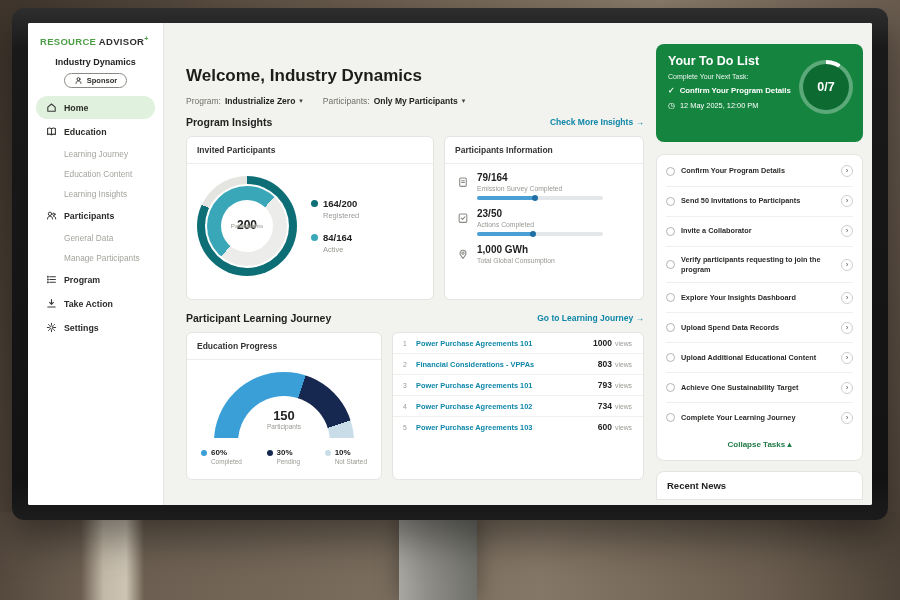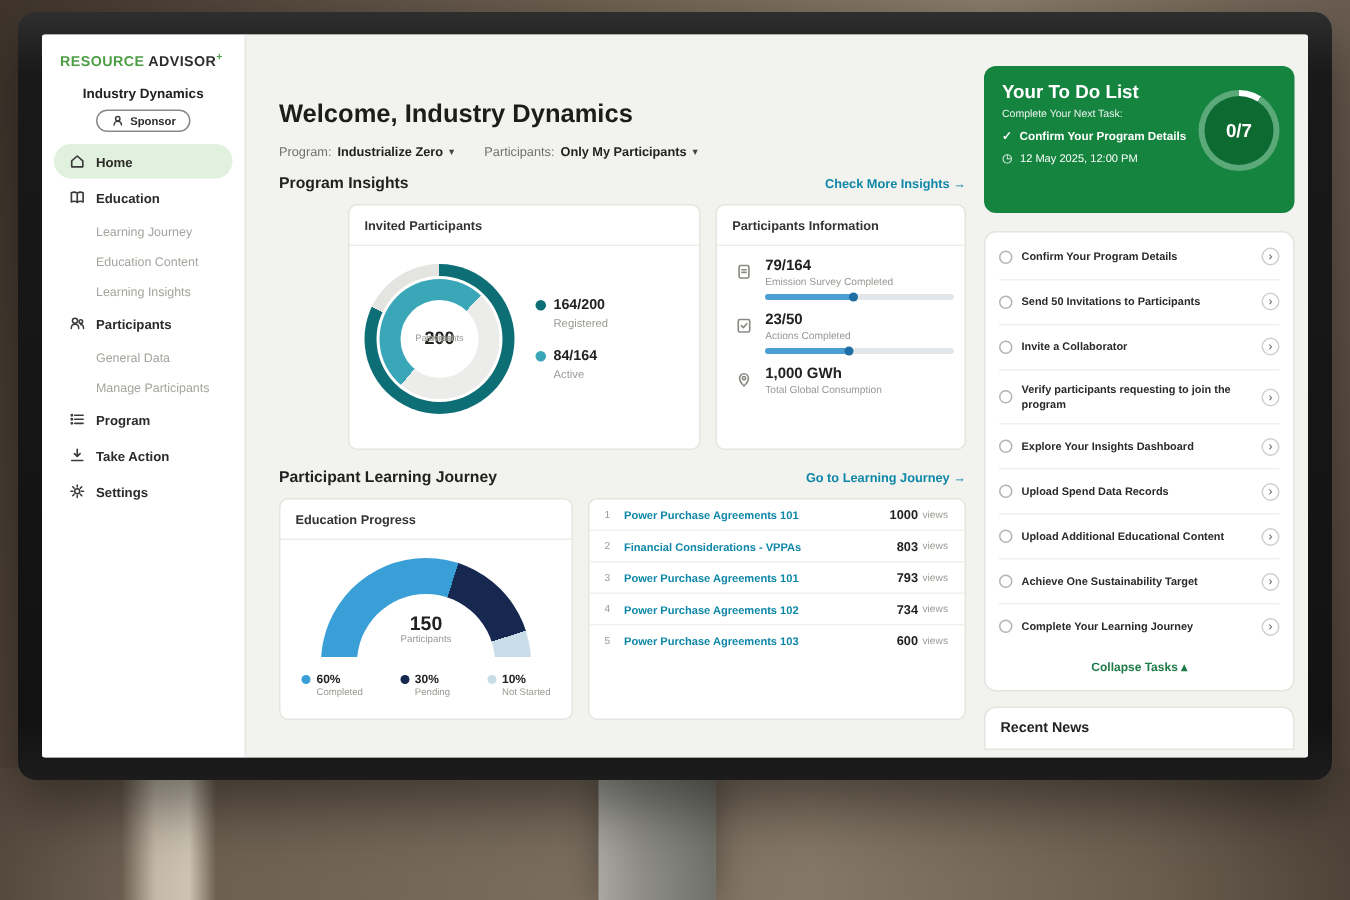--- a/index.html
+++ b/index.html
@@ -44,42 +44,42 @@
   .f-caret { margin-left:4px; font-size:7px; color:#444; }
 
   .section-row { display:flex; justify-content:space-between; align-items:center; margin:8px 0 8px; }
   .section-title { font-size:10.5px; font-weight:bold; color:#222; }
   .section-link { font-size:8.5px; font-weight:bold; color:var(--link_teal,#0e87a8); cursor:pointer; }
 
   .cards-row { display:flex; gap:10px; }
   .card { background:#fff; border:1px solid #e4e4e0; border-radius:6px; overflow:hidden; }
   .card-title { font-size:8.5px; font-weight:bold; color:#333; padding:8px 10px; border-bottom:1px solid #ececea; }
 
-  .card-invited { width:248px; height:164px;margin-left:46px; }
+  .card-invited { width:248px; height:164px; }
   .invited-body { display:flex; align-items:center; gap:14px; padding:12px 10px; }
   .donut { position:relative; width:100px; height:100px; flex-shrink:0; }
   .donut div { position:absolute; border-radius:50%; }
   .d-outer { inset:0; }
   .d-gap { inset:8px; background:#fff; }
   .d-inner { inset:10px; }
   .d-hole { inset:24px; background:#fff; display:flex; flex-direction:column; align-items:center; justify-content:center; }
   .d-val { font-size:12px; font-weight:bold; color:#222; line-height:1.15; }
   .d-lab { font-size:6.2px; color:#989893; line-height:1.25; }
   .legend-item + .legend-item { margin-top:12px; }
   .legend-top { display:flex; align-items:center; gap:5px; }
   .dot { width:7px; height:7px; border-radius:50%; flex-shrink:0; }
   .dot-dark { background:var(--teal_dark,#0d6e75); }
   .dot-light { background:var(--teal_light,#3aa7b8); }
   .dot-blue { background:var(--gauge_blue,#3a9fd6); }
   .dot-navy { background:var(--gauge_navy,#16284f); }
   .dot-pale { background:var(--gauge_light,#c9dde9); }
   .legend-val { font-size:9.5px; font-weight:bold; color:#222; }
   .legend-lab { font-size:7.5px; color:#9a9a95; margin:2px 0 0 12px; }
 
-  .card-info { width:176px; height:164px; }
+  .card-info { width:200px; height:164px; }
   .info-row { display:flex; gap:8px; padding:8px 12px 0; }
   .info-icon { width:12px; height:12px; margin-top:2px; flex-shrink:0; }
   .info-icon svg { width:12px; height:12px; }
   .info-val { font-size:10px; font-weight:bold; color:#222; }
   .info-lab { font-size:6.8px; color:#989893; margin:2px 0 4px; }
   .bar { width:126px; height:4px; background:#e3e7ea; border-radius:2px; }
   .bar-fill { height:4px; border-radius:2px; background:var(--bar_blue,#4a9fd4); position:relative; }
   .bar-fill::after { content:''; position:absolute; right:-1px; top:-1px; width:6px; height:6px; border-radius:50%; background:#1f6fa4; }
 
   .card-edu { width:196px; height:148px; }

